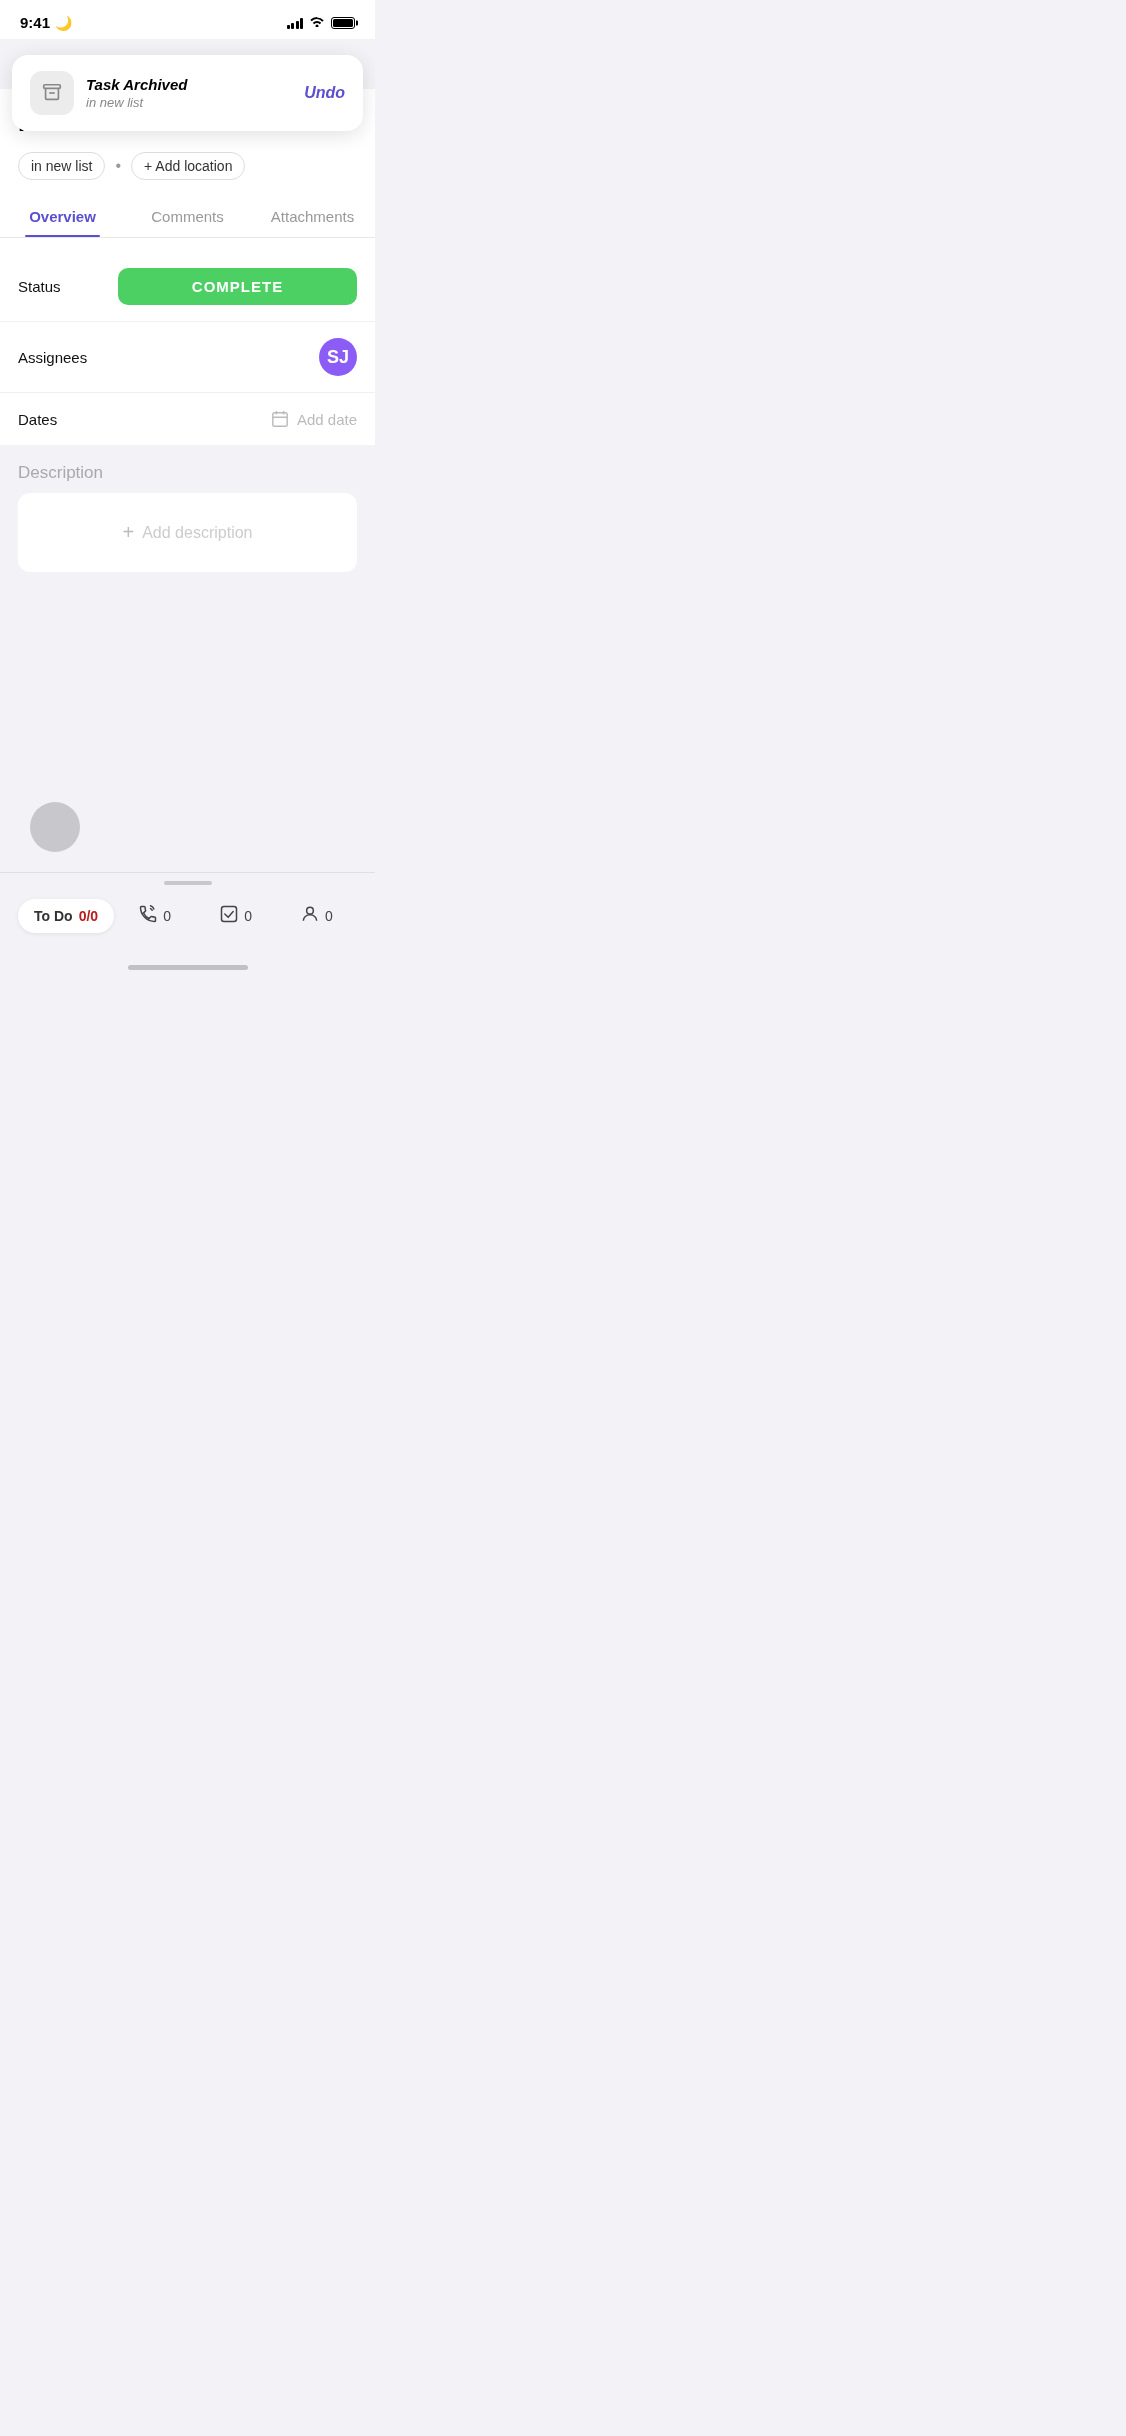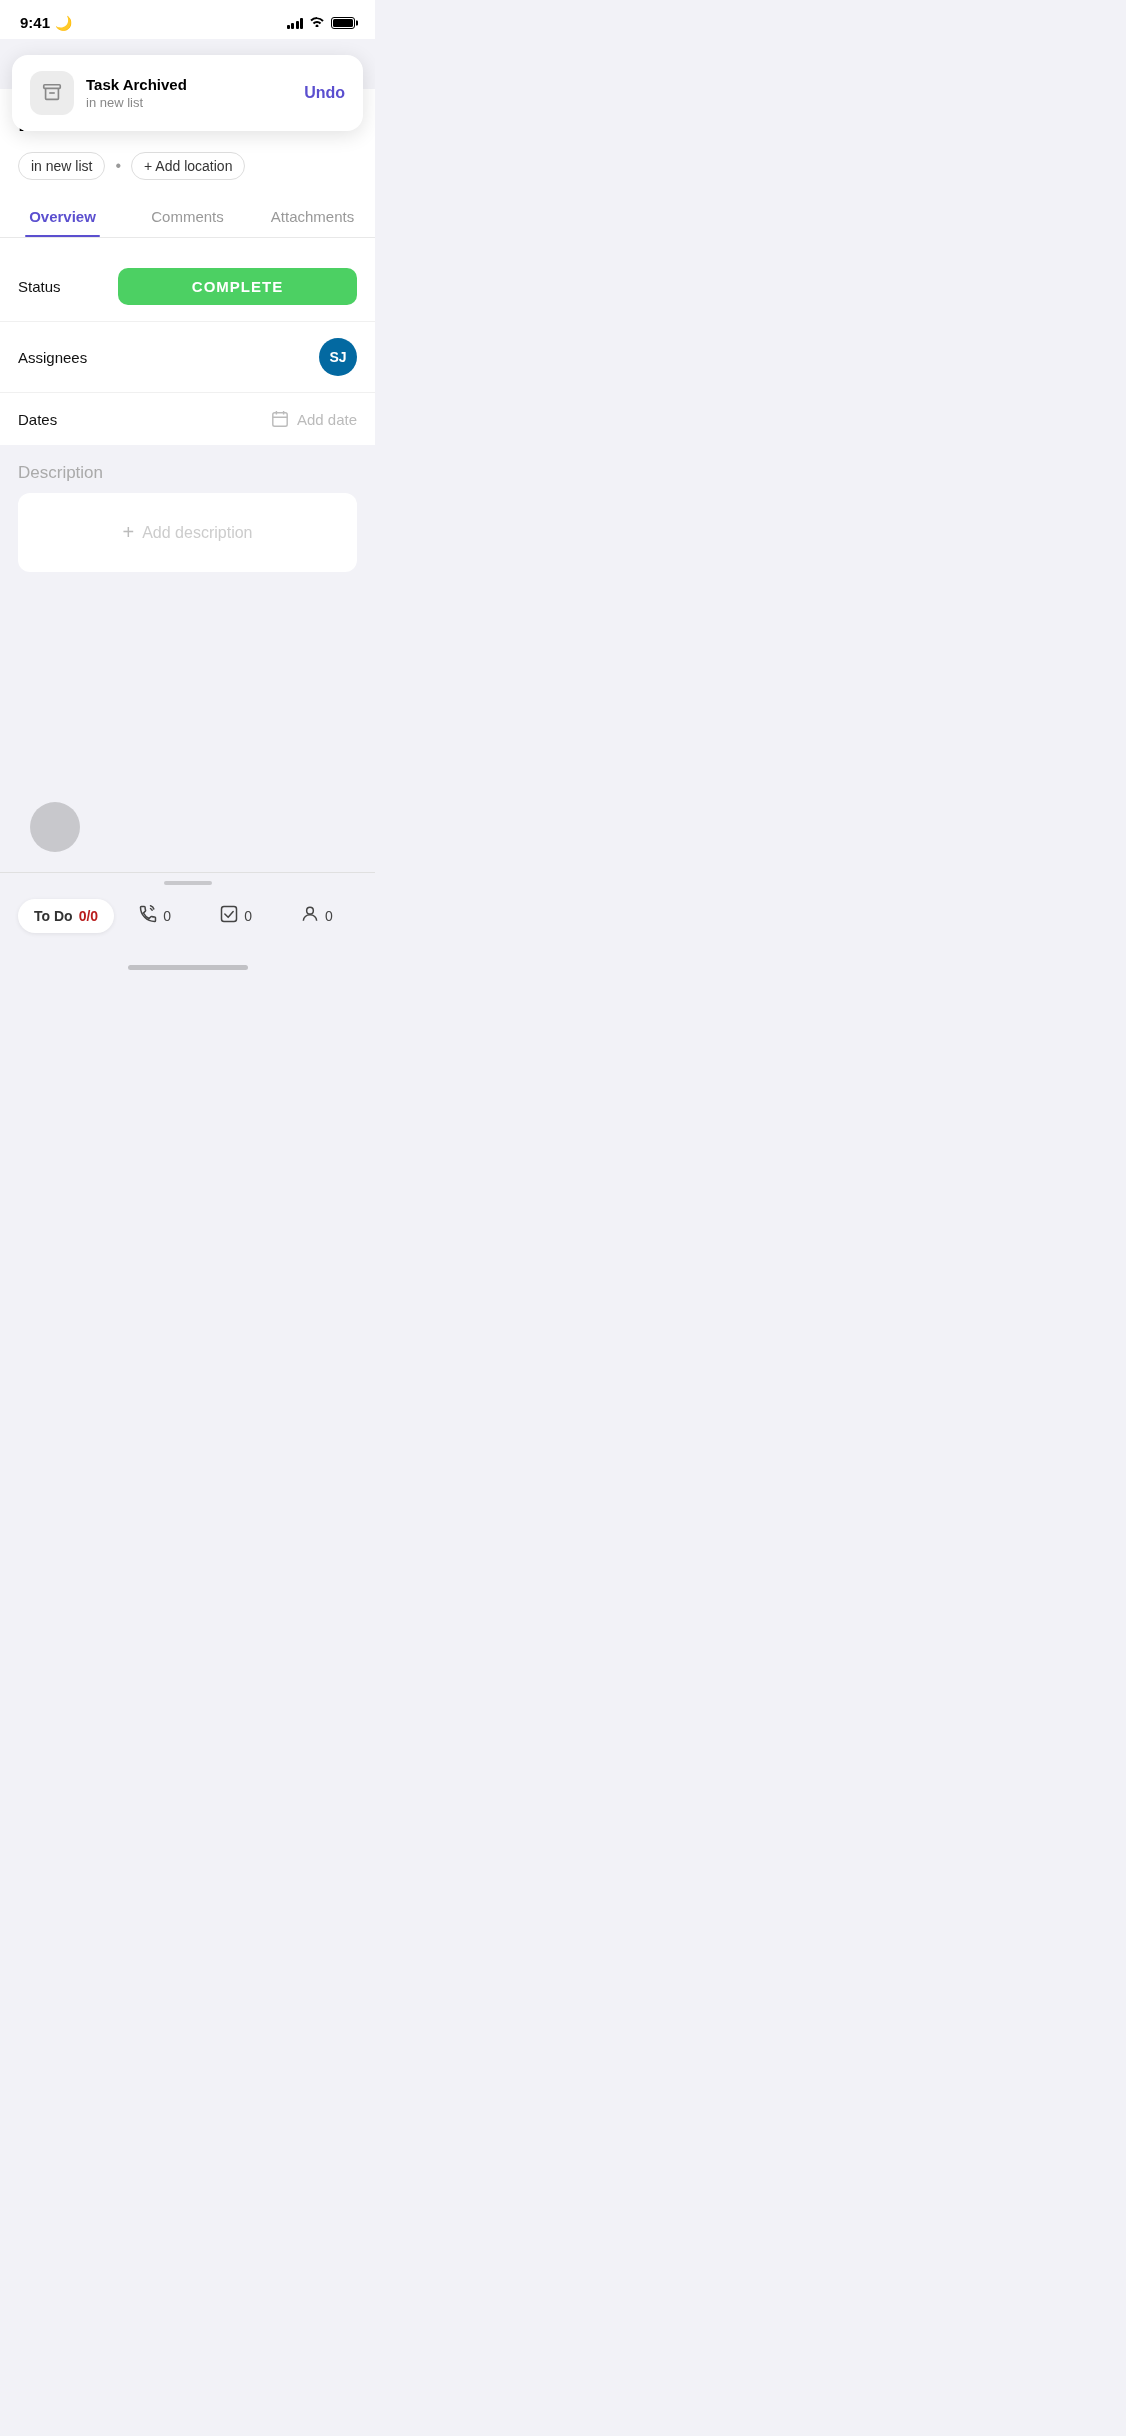--- a/index.html
+++ b/index.html
@@ -80,20 +80,21 @@
       top: 55px;
       left: 12px;
       right: 12px;
       background: #fff;
       border-radius: 16px;
       padding: 16px 18px;
       display: flex;
       align-items: center;
       box-shadow: 0 4px 20px rgba(0,0,0,0.12);
       z-index: 100;
+      font-style: italic;
     }
     .toast-icon {
       width: 44px;
       height: 44px;
       background: #ececec;
       border-radius: 12px;
       display: flex;
       align-items: center;
       justify-content: center;
       flex-shrink: 0;
@@ -231,23 +232,23 @@
       letter-spacing: 1px;
       padding: 10px 0;
       border-radius: 10px;
       flex: 1;
       text-align: center;
     }
     .assignee-avatar {
       width: 38px;
       height: 38px;
       border-radius: 50%;
-      background: #0369a1;
+      background: #8b5cf6;
       color: #fff;
-      font-size: 14px;
+      font-size: 18px;
       font-weight: 700;
       display: flex;
       align-items: center;
       justify-content: center;
       text-align: right;
     }
     .add-date-btn {
       display: flex;
       align-items: center;
       gap: 7px;

